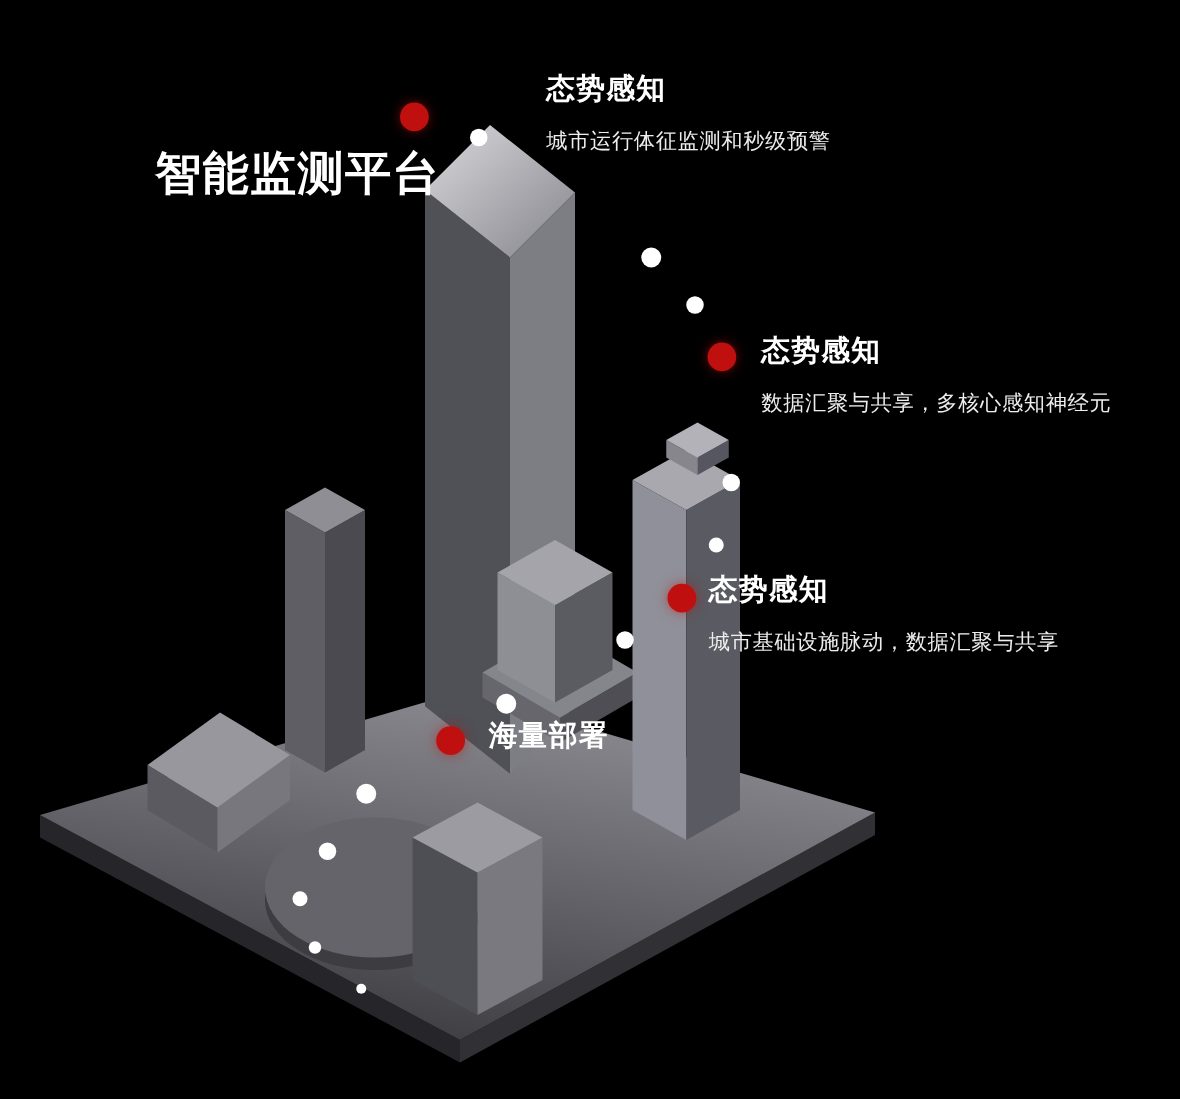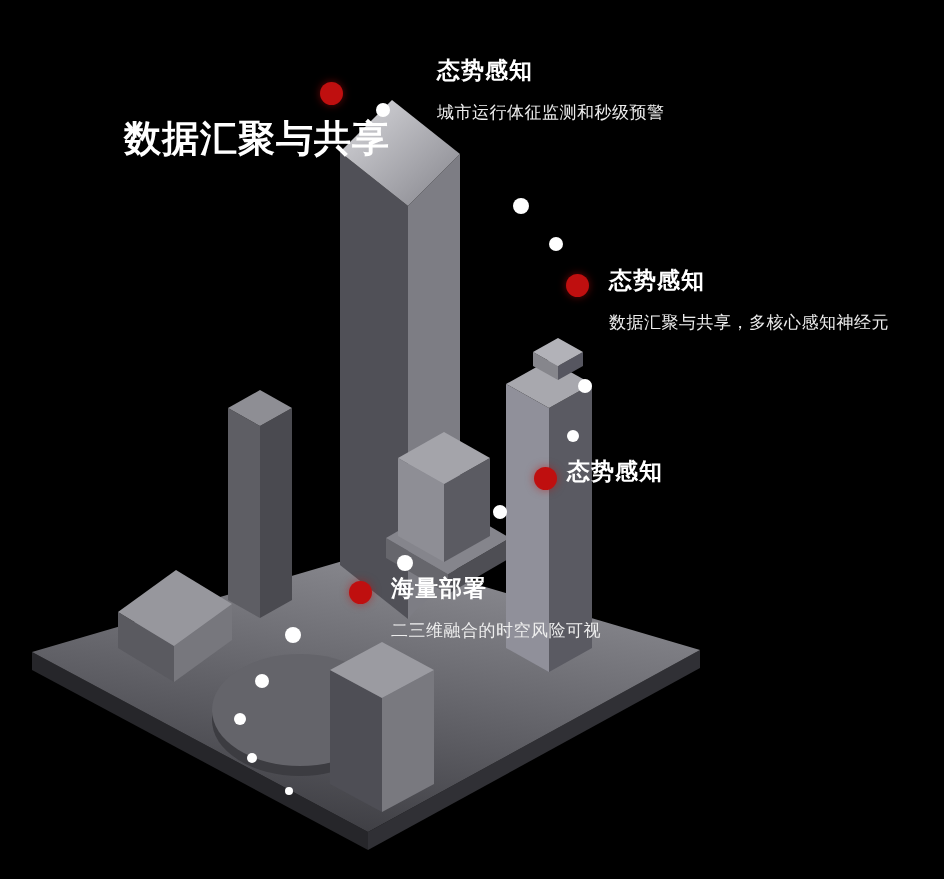--- a/index.html
+++ b/index.html
@@ -135,34 +135,34 @@
       <circle class="trail-dot" cx="252" cy="758" r="5"></circle>
       <circle class="trail-dot" cx="289" cy="791" r="4"></circle>
     </g>
   </svg>
 
   <span class="marker" id="marker-1"></span>
   <span class="marker" id="marker-2"></span>
   <span class="marker" id="marker-3"></span>
   <span class="marker" id="marker-4"></span>
 
-  <h1 class="title">数据汇聚与共享</h1>
+  <h1 class="title">智能监测平台</h1>
 
   <div class="callout" id="callout-1">
     <div class="label">态势感知</div>
     <div class="desc">城市运行体征监测和秒级预警</div>
   </div>
 
   <div class="callout" id="callout-2">
     <div class="label">态势感知</div>
     <div class="desc">数据汇聚与共享，多核心感知神经元</div>
   </div>
 
   <div class="callout" id="callout-3">
     <div class="label">态势感知</div>
+    <div class="desc">城市基础设施脉动，数据汇聚与共享</div>
   </div>
 
   <div class="callout" id="callout-4">
     <div class="label">海量部署</div>
-    <div class="desc">二三维融合的时空风险可视</div>
   </div>
 
 </div>
 
 </body></html>

